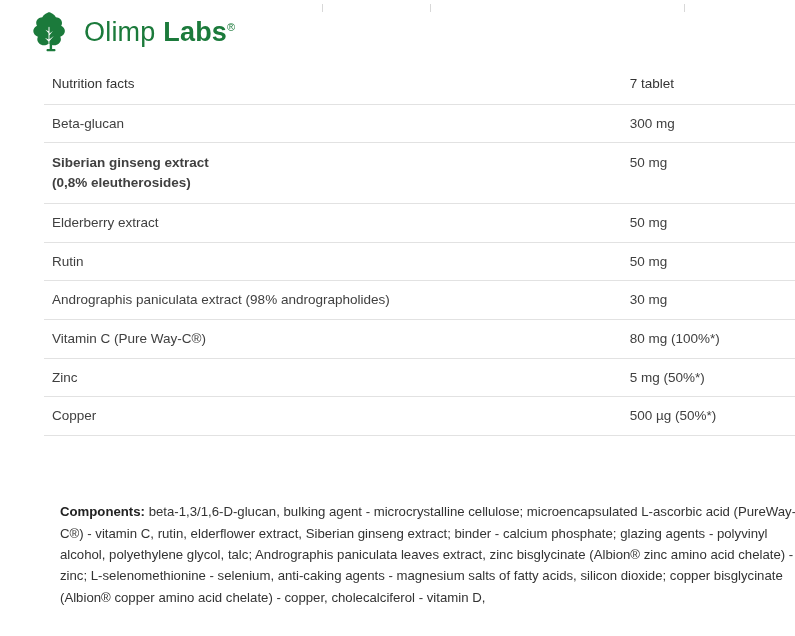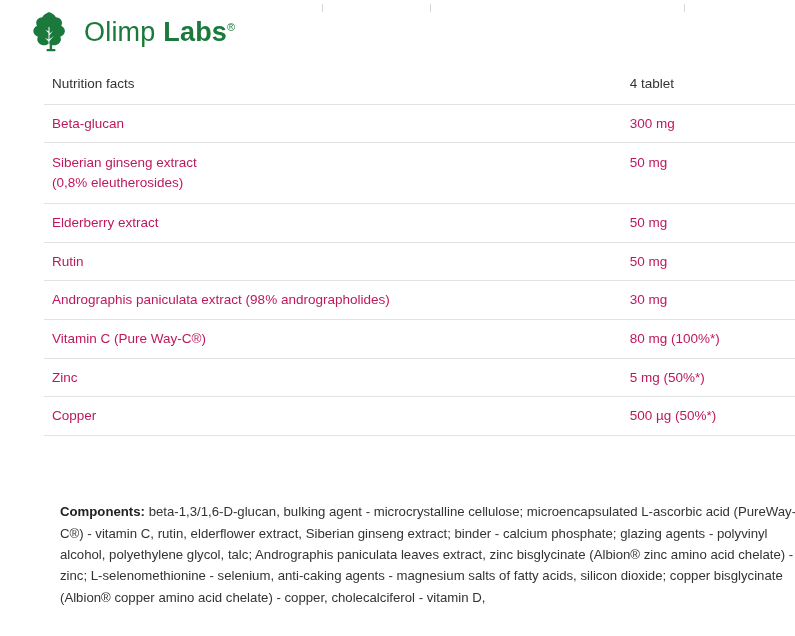--- a/index.html
+++ b/index.html
@@ -76,35 +76,35 @@
     position: absolute;
     top: 68px;
     left: 44px;
     width: 752px;
     border-collapse: collapse;
     font-size: 13.5px;
   }
   .table th, .table td {
     text-align: left;
     font-weight: 400;
-    color: #be185d;
+    color: #404040;
     vertical-align: top;
     padding: 9px 4px 9px 8px;
     border-bottom: 1px solid #e2e2e2;
     line-height: 1.45;
   }
   .table thead th {
     padding-top: 6px;
     padding-bottom: 10px;
     color: #333333;
   }
   .col-name { width: 585px; }
   .col-value { width: 167px; }
   .row-tall td { padding-top: 10px; padding-bottom: 11px; }
-  .sub-line { display: block; }
+  .sub-line { display: block; font-weight: bold; }
 
   
   .components {
     position: absolute;
     top: 488px;
     left: 32px;
     width: 752px;
     font-size: 13.2px;
     line-height: 1.62;
     color: #333333;
@@ -137,21 +137,21 @@
         </g>
       </svg>
     </span>
     <span class="logo-text"><span>Olimp</span><span class="brand-bold"> Labs</span><span class="logo-reg">®</span></span>
   </div>
 
   <table class="table">
     <thead>
       <tr>
         <th class="col-name">Nutrition facts</th>
-        <th class="col-value">4 tablet</th>
+        <th class="col-value">7 tablet</th>
       </tr>
     </thead>
     <tbody>
       <tr>
         <td>Beta-glucan</td>
         <td>300 mg</td>
       </tr>
       <tr class="row-tall">
         <td>
           <span class="sub-line">Siberian ginseng extract</span>

